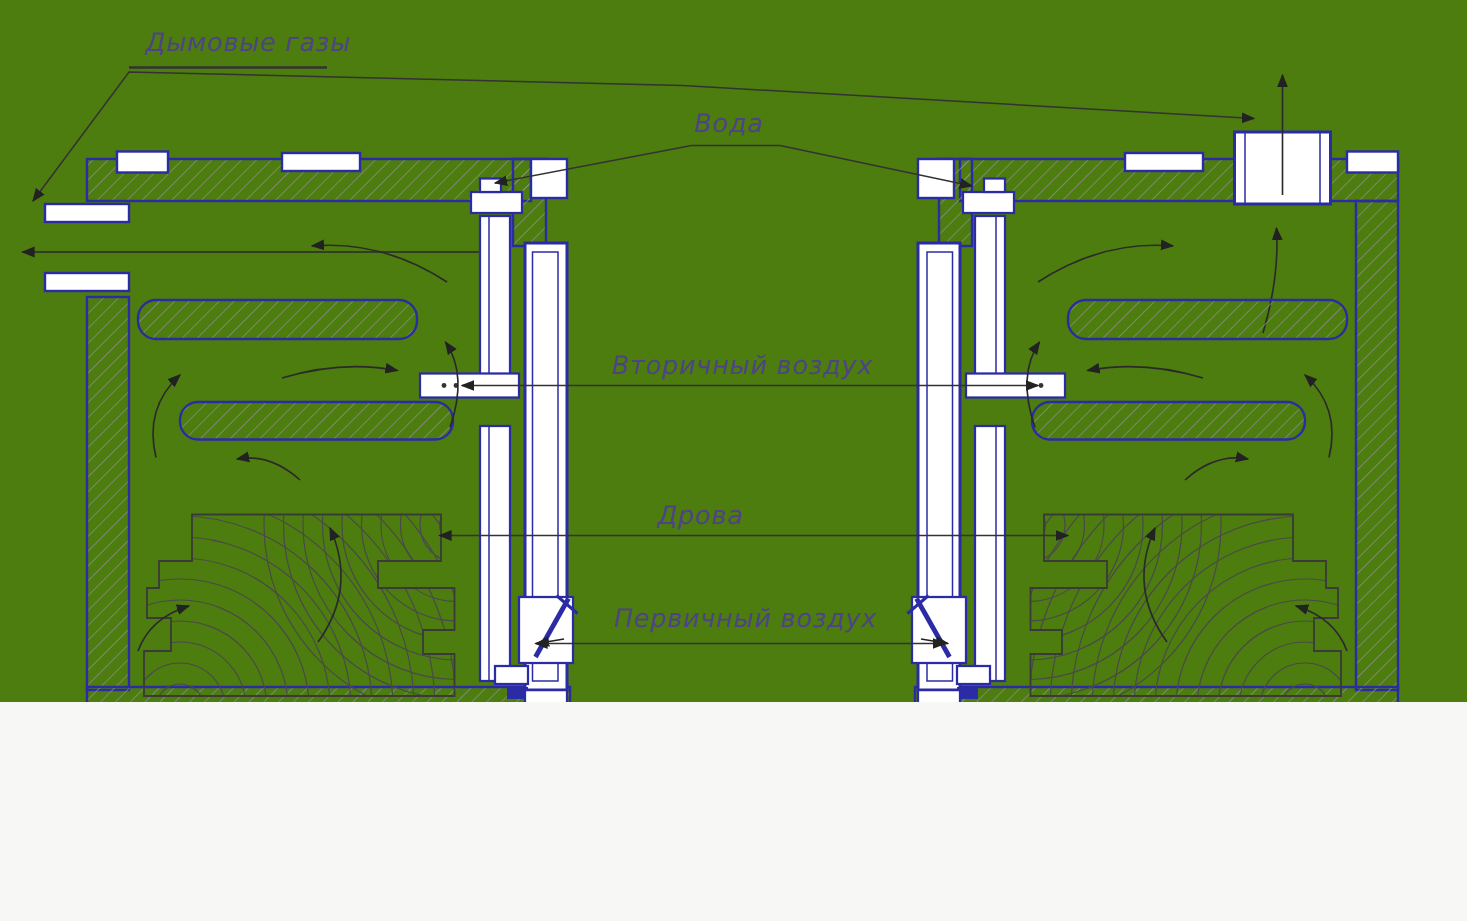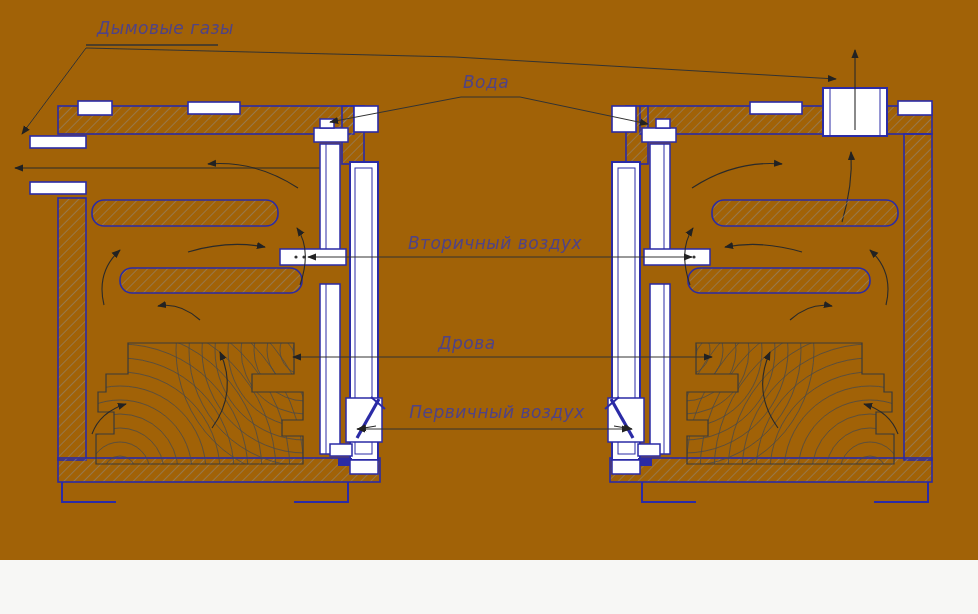--- a/index.html
+++ b/index.html
@@ -1,16 +1,16 @@
 <!DOCTYPE html>
 <html><head>
 <meta charset="utf-8">
 <style>
   html,body{margin:0;padding:0;background:#f7f7f5;}
-  .page{position:relative;width:978px;height:560px;background:#a16207;overflow:hidden;
+  .page{position:relative;width:978px;height:468px;background:#4d7c0f;overflow:hidden;
         font-family:"DejaVu Sans",sans-serif;}
   svg{display:block;}
   .lbl{font-family:"DejaVu Sans",sans-serif;font-style:italic;font-size:17px;
        fill:#4f4387;letter-spacing:.5px;}
   .caption{position:absolute;left:0;top:544px;width:978px;text-align:center;
            font-family:"Liberation Serif","DejaVu Serif",serif;font-weight:bold;
            font-size:17.5px;color:#151515;line-height:25px;}
 </style>
 </head>
 <body>

